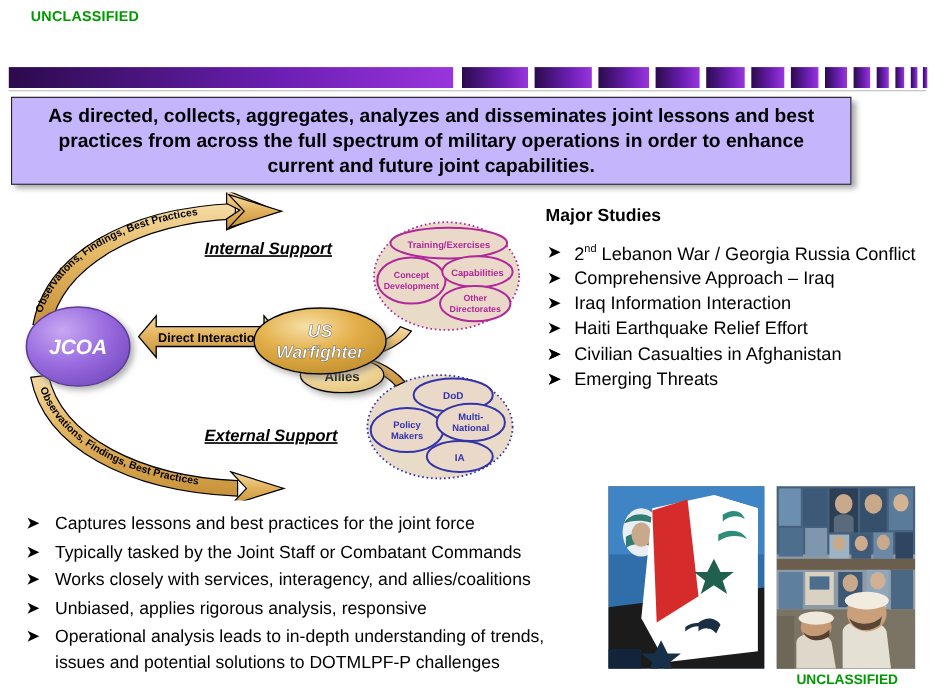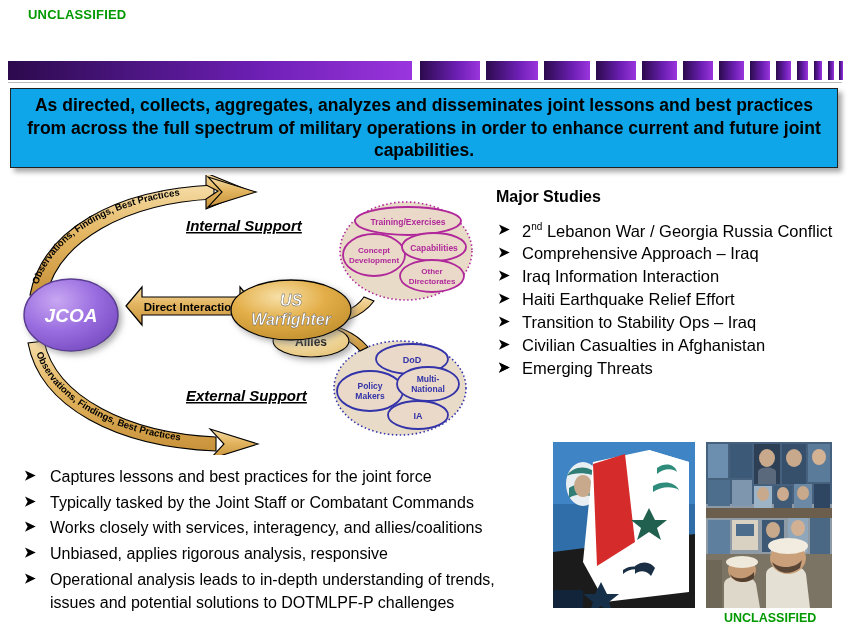--- a/index.html
+++ b/index.html
@@ -31,22 +31,22 @@
     position: absolute; top: 0; height: 19px;
     background: linear-gradient(to right, #2c0a4d 0%, #4a157f 30%, #6d1fb4 62%, #9a35dd 100%);
   }
   .rule-underline {
     position: absolute; left: 8px; top: 82px; width: 834px; height: 1px;
     background: #bdbdbd;
   }
 
   
   .callout {
-    position: absolute; left: 10px; top: 88px; width: 828px; height: 80px;
-    background: #0ea5e9; border: 1.5px solid #222;
+    position: absolute; left: 10px; top: 88px; width: 764px; height: 80px;
+    background: #c4b5fd; border: 1.5px solid #222;
     box-shadow: 4px 4px 5px rgba(0,0,0,0.35);
     display: flex; align-items: center; justify-content: center;
     padding: 4px 16px;
   }
   .callout-text {
     font-size: 17.5px; font-weight: bold; color: #000;
     text-align: center; line-height: 1.28;
   }
 
   
@@ -250,21 +250,20 @@
       <li>
         <span class="arrowmark">➤</span>
         <span>Iraq Information Interaction</span>
       </li>
       <li>
         <span class="arrowmark">➤</span>
         <span>Haiti Earthquake Relief Effort</span>
       </li>
       <li>
         <span class="arrowmark">➤</span>
-        <span>Transition to Stability Ops – Iraq</span>
       </li>
       <li>
         <span class="arrowmark">➤</span>
         <span>Civilian Casualties in Afghanistan</span>
       </li>
       <li>
         <span class="arrowmark">➤</span>
       </li>
       <li>
         <span class="arrowmark">➤</span>

